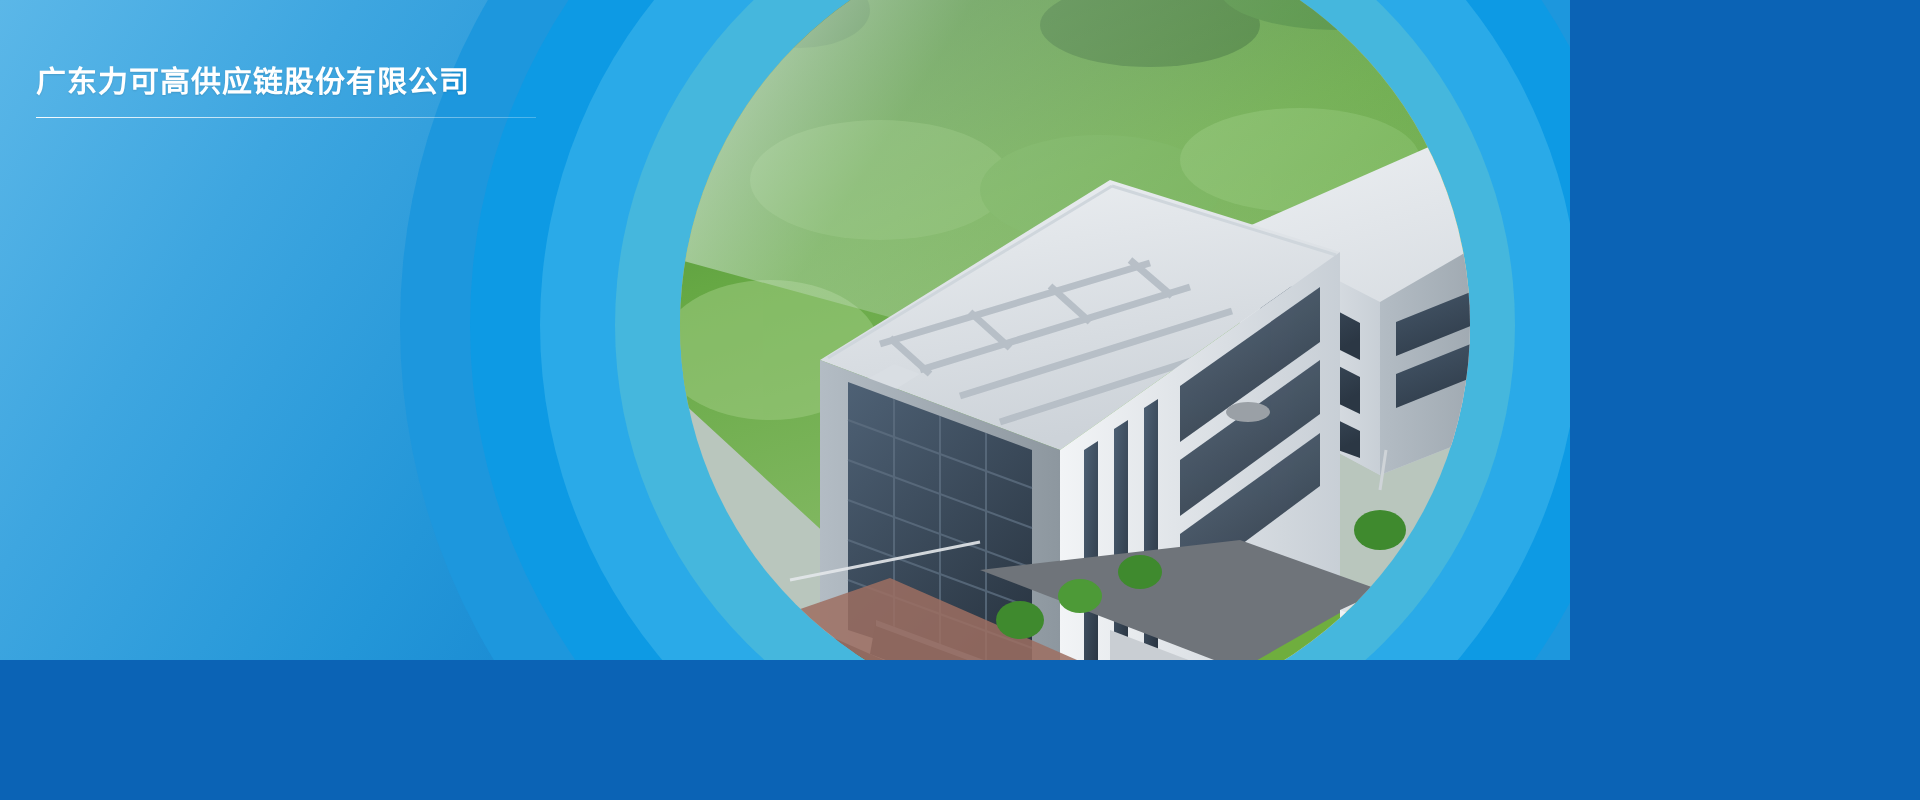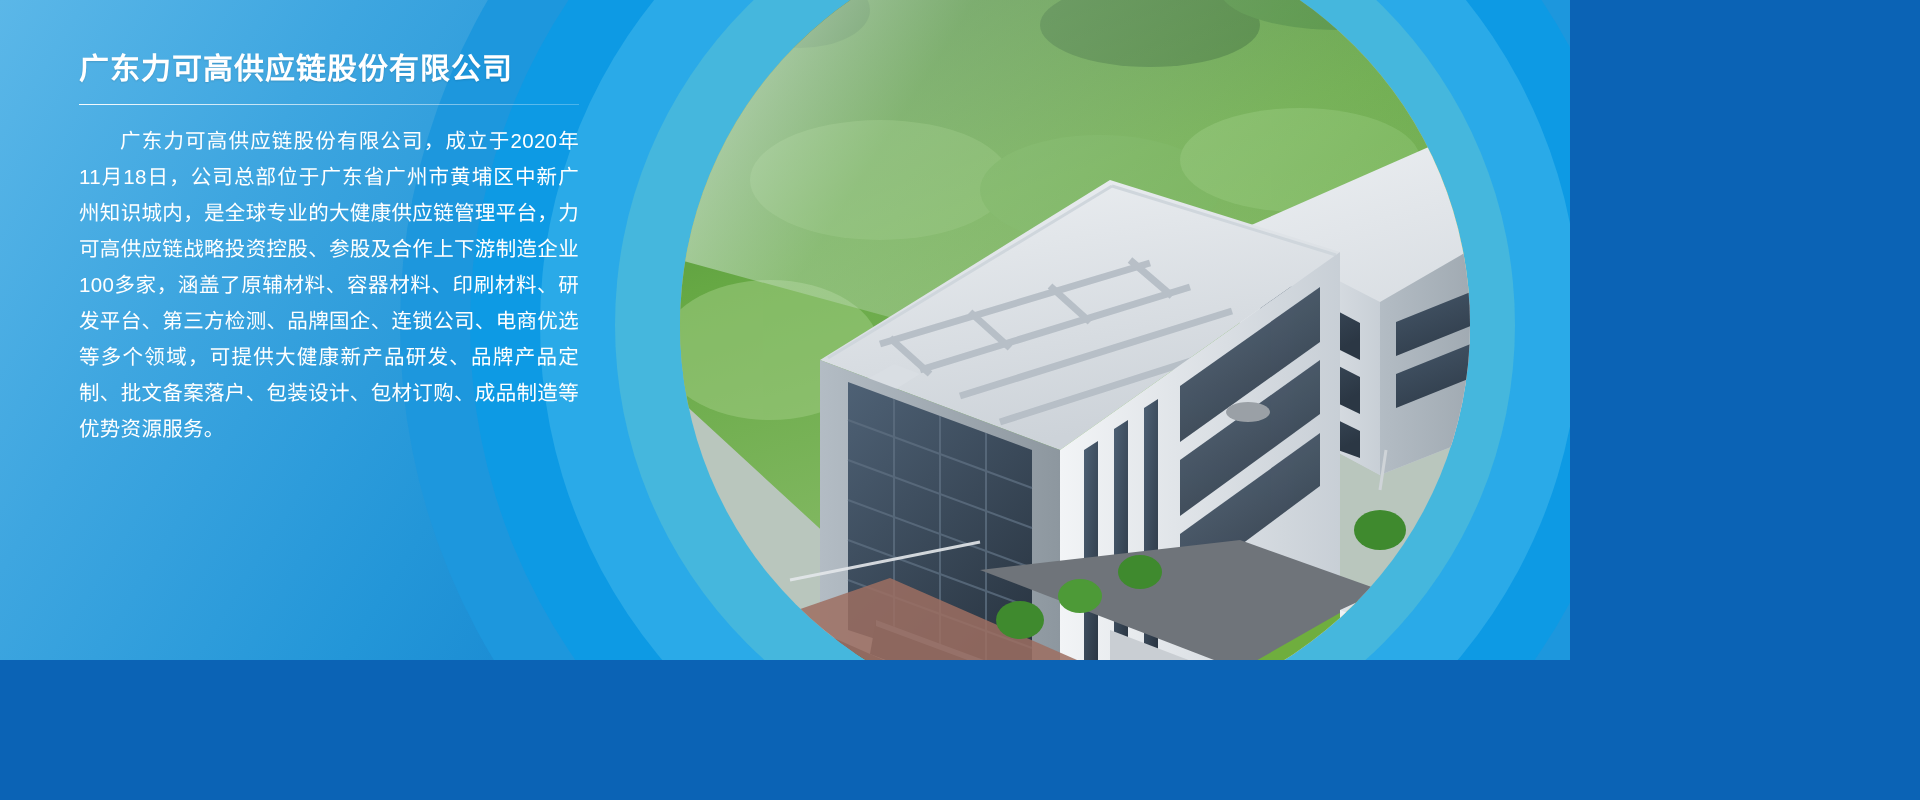--- a/index.html
+++ b/index.html
@@ -45,24 +45,23 @@
     width:790px;height:790px;
     left:680px;top:-70px;
     border-radius:50%;
     overflow:hidden;
   }
   .photo-disc .scene{position:absolute;left:0;top:0;width:890px;height:860px;}
 
   
   .content{
     position:absolute;
-    left:36px; top:49px;
+    left:36px; top:62px;
     width:500px;
     color:#ffffff;
-    margin-left:43px;
   }
   .title{
     font-size:30px;
     font-weight:bold;
     letter-spacing:1px;
     line-height:1.3;
     margin:0 0 16px 0;
     text-shadow:0 1px 2px rgba(0,0,0,.12);
   }
   .rule{
@@ -287,16 +286,15 @@
         <path d="M828,630 L834,588" fill="none"></path>
       </g>
 
       <path d="M0,790 L890,720 L890,860 L0,860 Z" fill="#ffffff" opacity="0.14"></path>
     </svg>
   </div>
 
   <div class="content">
     <h1 class="title">广东力可高供应链股份有限公司</h1>
     <div class="rule"></div>
-    <p class="para">广东力可高供应链股份有限公司，成立于2020年11月18日，公司总部位于广东省广州市黄埔区中新广州知识城内，是全球专业的大健康供应链管理平台，力可高供应链战略投资控股、参股及合作上下游制造企业100多家，涵盖了原辅材料、容器材料、印刷材料、研发平台、第三方检测、品牌国企、连锁公司、电商优选等多个领域，可提供大健康新产品研发、品牌产品定制、批文备案落户、包装设计、包材订购、成品制造等优势资源服务。</p>
   </div>
 
 </div>
 
 </body></html>

